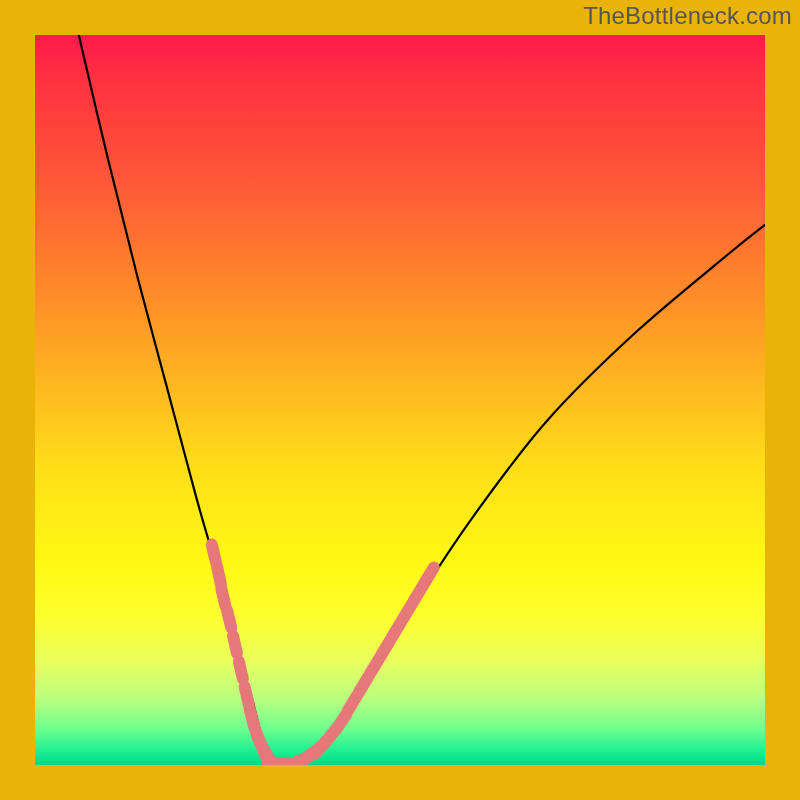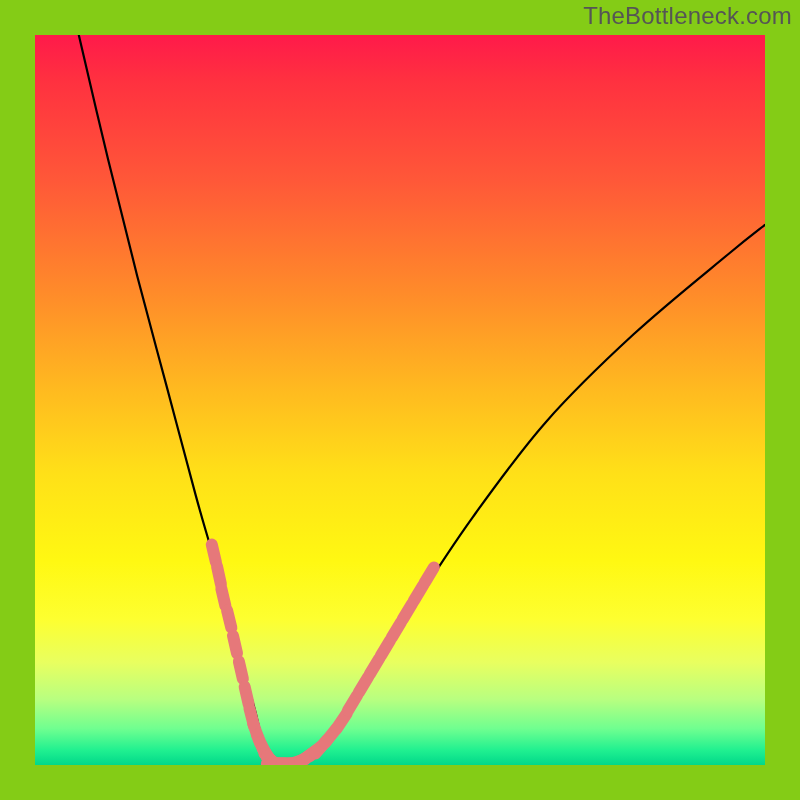--- a/index.html
+++ b/index.html
@@ -7,21 +7,21 @@
     padding: 0;
     width: 800px;
     height: 800px;
     overflow: hidden;
     font-family: Arial, Helvetica, sans-serif;
   }
   .frame {
     position: relative;
     width: 800px;
     height: 800px;
-    background: #84cc16;
+    background: #eab308;
     box-sizing: border-box;
   }
   .watermark {
     position: absolute;
     top: 2px;
     right: 8px;
     font-size: 24px;
     font-weight: 400;
     color: #555;
     letter-spacing: 0.2px;

